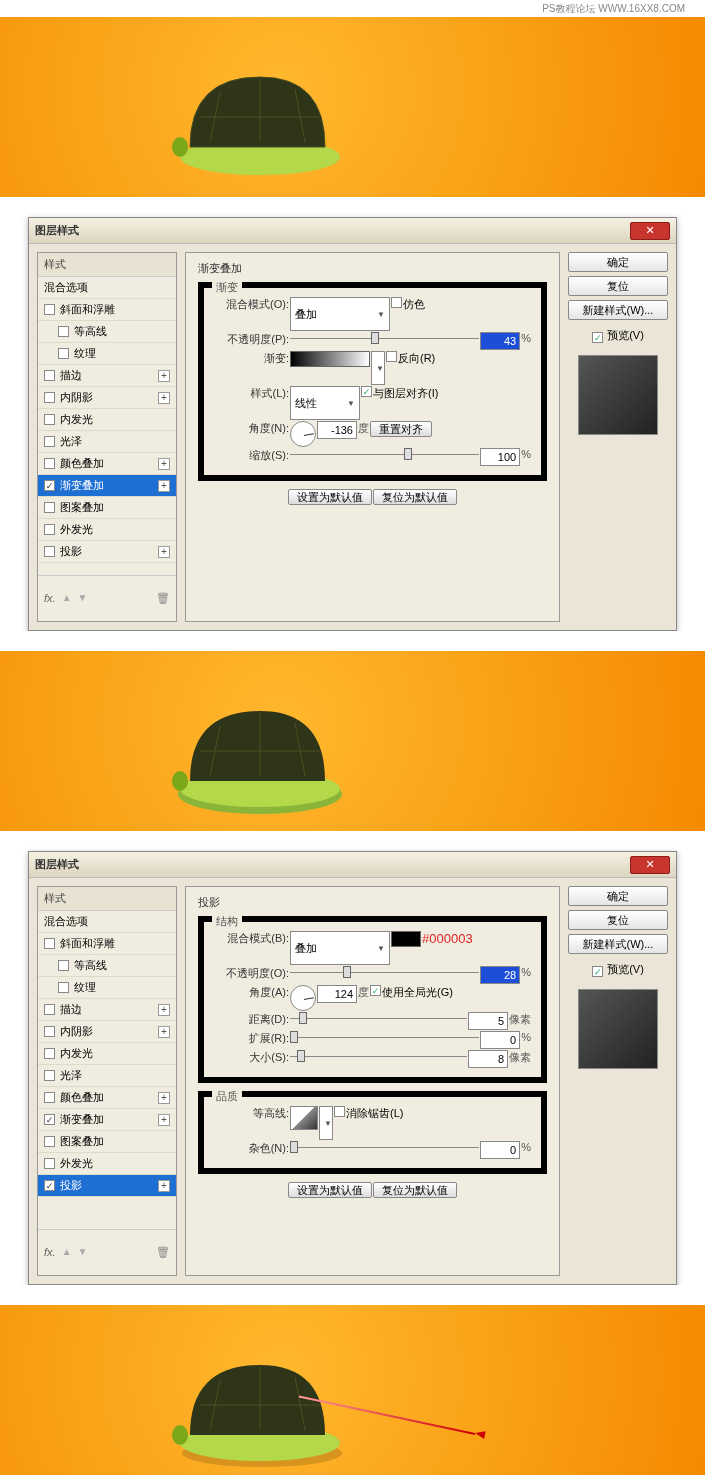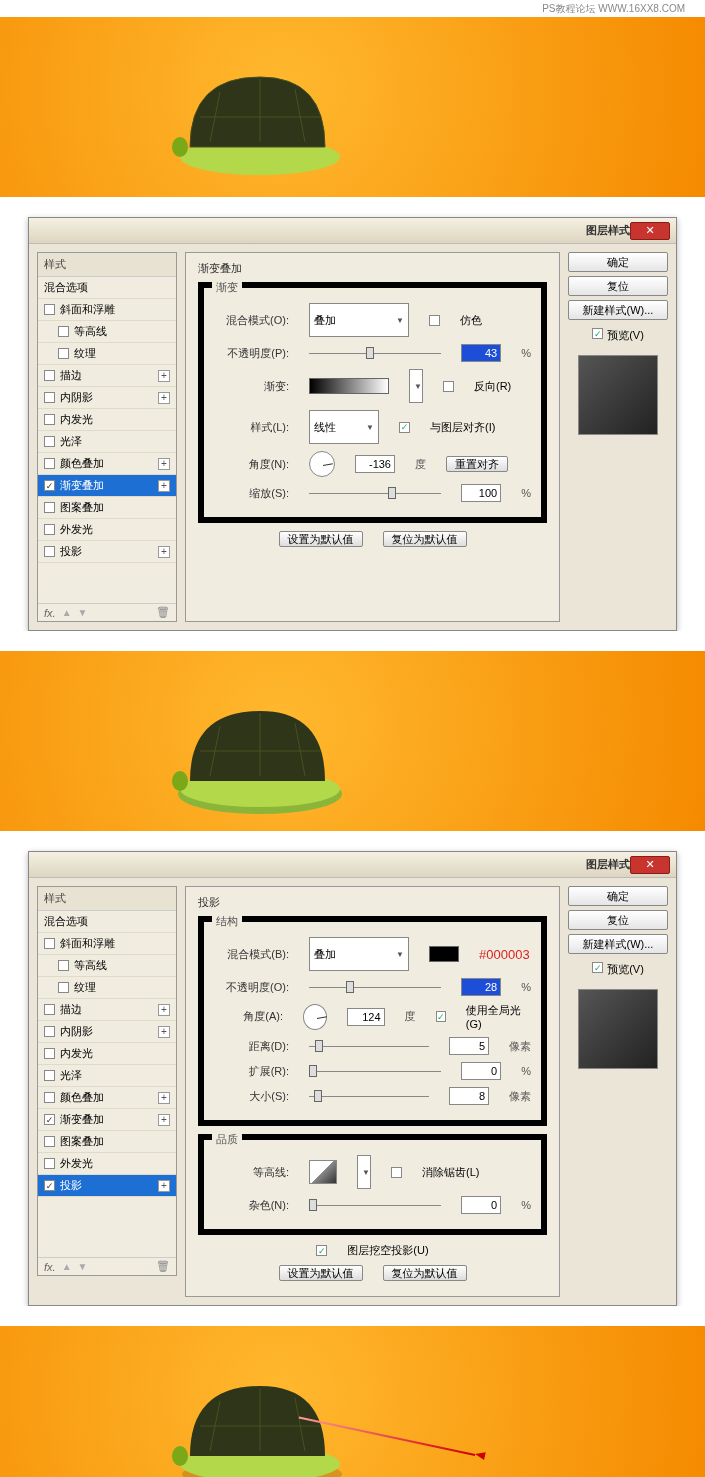--- a/index.html
+++ b/index.html
@@ -1,61 +1,61 @@
 <!DOCTYPE html>
 <html><head>
 <meta charset="utf-8">
 <style>
 *{margin:0;padding:0;box-sizing:border-box;font-family:"Microsoft YaHei","SimSun",sans-serif;font-size:11px}
 body{background:#fff;width:705px}
 .header{height:17px;text-align:right;padding-right:20px;color:#888;font-size:10px;line-height:17px}
 .orange-panel{background:radial-gradient(circle at 40% 40%,#ffb82e,#f58a00);height:180px;position:relative}
 .turtle{position:absolute;left:150px;top:30px}
 .dialog{margin:0 28px;background:#eae5d6;border:1px solid #888;box-shadow:0 2px 6px rgba(0,0,0,.3)}
-.titlebar{background:linear-gradient(#f5f0e2,#ddd5c0);height:26px;display:flex;align-items:center;padding:0 6px;justify-content:flex-end;border-bottom:1px solid #bbb}
+.titlebar{background:linear-gradient(#f5f0e2,#ddd5c0);height:26px;display:flex;align-items:center;padding:0 6px;justify-content:space-between;border-bottom:1px solid #bbb}
 .titlebar-text{font-weight:bold;color:#333}
 .close-btn{width:40px;height:18px;background:#c8352e;border:1px solid #8b1b17;border-radius:2px;display:flex;align-items:center;justify-content:center;color:#fff}
 .dialog-body{display:flex;padding:8px;gap:8px}
 .styles-panel{width:140px;border:1px solid #999;background:#f0ece0}
 .styles-header{padding:4px 6px;background:#e8e2d2;border-bottom:1px solid #ccc;color:#444}
 .style-item{display:flex;align-items:center;padding:3px 6px;border-bottom:1px solid #e0dac8;cursor:pointer;position:relative}
 .style-item.indent{padding-left:20px}
 .style-item.selected{background:#1e6fd4;color:#fff}
 .style-item .cb{width:11px;height:11px;border:1px solid #888;background:#fff;margin-right:5px;display:inline-flex;align-items:center;justify-content:center;font-size:9px}
 .style-item .cb.checked::after{content:"✓";color:#333}
 .style-item.selected .cb.checked::after{color:#333}
 .style-item .plus{position:absolute;right:6px;width:12px;height:12px;border:1px solid #999;background:#fff;display:flex;align-items:center;justify-content:center;font-size:10px;color:#555}
-.styles-footer{display:flex;align-items:center;padding:2px 6px;gap:6px;border-top:1px solid #ccc;margin-top:auto}
+.styles-footer{display:flex;padding:16px 6px;gap:6px;border-top:1px solid #ccc;margin-top:auto}
 .fx-label{font-style:italic;color:#666}
 .arrow-icon{color:#aaa;font-size:10px}
 .trash-icon{margin-left:auto;color:#888}
 .center-panel{flex:1;border:1px solid #999;background:#f0ece0;padding:8px 12px}
 .section-title{color:#333;margin-bottom:6px}
 .fieldset{border:6px solid #000000;padding:8px 10px;margin-bottom:8px;position:relative}
 .fieldset-label{position:absolute;top:-8px;left:8px;background:#f0ece0;padding:0 4px;color:#555}
-.row{display:flex;align-items:center;margin:7px 0;gap:20px}
+.row{display:flex;margin:1px 0;gap:1px}
 .row-label{width:75px;text-align:right;color:#333}
 .select{border:1px solid #888;background:#fff;height:34px;padding:0 4px;display:flex;align-items:center;justify-content:space-between;min-width:70px}
 .select-arrow{font-size:8px;color:#555}
 .slider-track{flex:1;height:12px;position:relative;display:flex;align-items:center}
 .slider-line{height:1px;background:#888;width:100%}
 .slider-thumb{position:absolute;width:8px;height:12px;background:#ddd;border:1px solid #666;top:0}
 .num-input{width:40px;height:18px;border:1px solid #888;background:#fff;padding:0 3px;display:flex;align-items:center;justify-content:flex-end}
 .num-input.hl{background:#1d4ed8;color:#fff}
 .unit{color:#555}
 .gradient-bar{width:80px;height:16px;background:linear-gradient(to right,#000,#fff);border:1px solid #666}
 .small-btn{border:1px solid #888;background:linear-gradient(#fff,#ddd);padding:2px 8px;height:16px;border-radius:2px;display:inline-flex;align-items:center}
 .angle-dial{width:26px;height:26px;border:1px solid #888;border-radius:50%;background:#fff;position:relative}
 .angle-dial::after{content:"";position:absolute;width:10px;height:1px;background:#333;left:13px;top:13px;transform-origin:left;transform:rotate(-10deg)}
 .checkbox{width:11px;height:11px;border:1px solid #888;background:#fff;display:inline-flex;align-items:center;justify-content:center;font-size:9px}
 .checkbox.checked::after{content:"✓";color:#2a6}
 .contour-box{width:28px;height:24px;border:1px solid #888;background:linear-gradient(135deg,#fff 0%,#fff 48%,#888 50%,#333 100%)}
 .right-panel{width:100px;display:flex;flex-direction:column;gap:4px;align-items:stretch}
 .r-btn{border:1px solid #888;background:linear-gradient(#fff,#e5e5e5);padding:3px;text-align:center;border-radius:2px;height:20px;display:flex;align-items:center;justify-content:center}
-.preview-check{display:flex;align-items:flex-start;gap:4px;justify-content:center;margin-top:4px}
+.preview-check{display:flex;align-items:flex-end;gap:4px;justify-content:center;margin-top:4px}
 .preview-box{width:80px;height:80px;border:1px solid #888;background:linear-gradient(135deg,#555,#222);margin:8px auto}
 .color-swatch{width:30px;height:16px;background:#000;border:1px solid #666}
 .orange-small{height:180px}
 .arrow-line{position:absolute;height:2px;background:linear-gradient(to right,#ff9999,#cc0000);transform-origin:right center}
 .arrow-head{position:absolute;width:0;height:0;border-left:10px solid #cc0000;border-top:4px solid transparent;border-bottom:4px solid transparent}
 </style>
 </head>
 <body>
 
 <div class="header">PS教程论坛 WWW.16XX8.COM</div>
@@ -393,24 +393,20 @@
         </div>
         <div class="row">
           <span class="row-label">杂色(N):</span>
           <div class="slider-track">
               <div class="slider-line"></div>
               <div class="slider-thumb" style="left:0%"></div>
             </div>
           <div class="num-input">0</div>
           <span class="unit">%</span>
         </div>
-      </div>
-      <div class="row" style="justify-content:center">
-        <span class="checkbox checked"></span>
-        <span>图层挖空投影(U)</span>
       </div>
       <div class="row" style="justify-content:center">
         <div class="small-btn">设置为默认值</div>
         <div class="small-btn">复位为默认值</div>
       </div>
     </div>
 
     <div class="right-panel">
       <div class="r-btn">确定</div>
       <div class="r-btn">复位</div>

